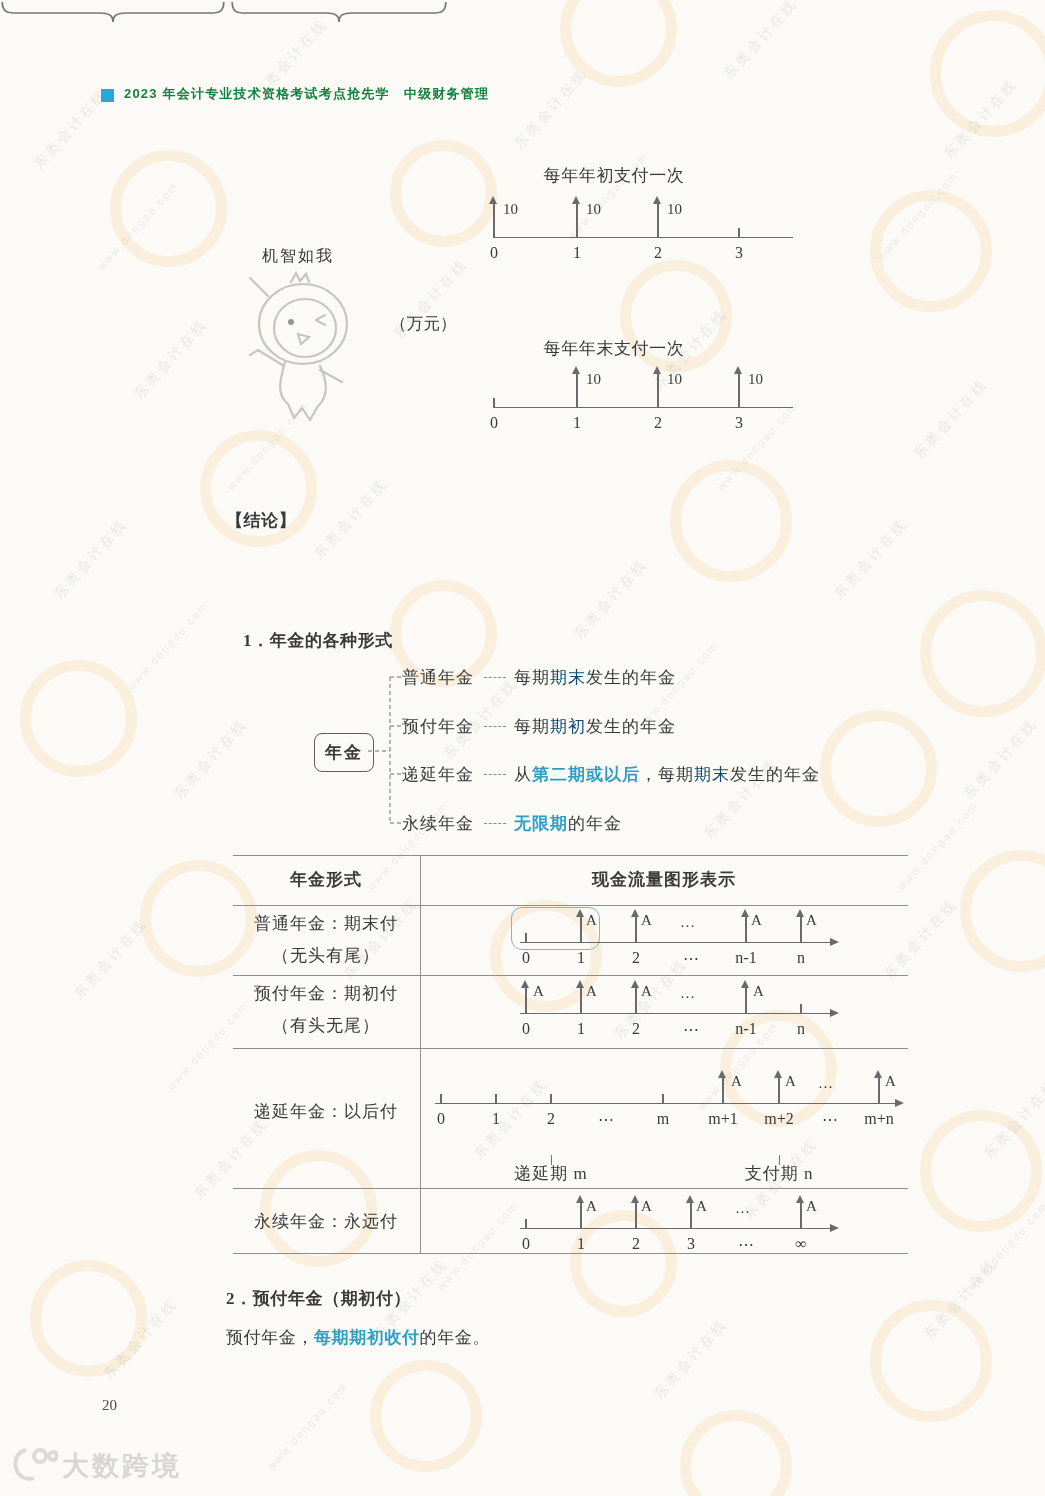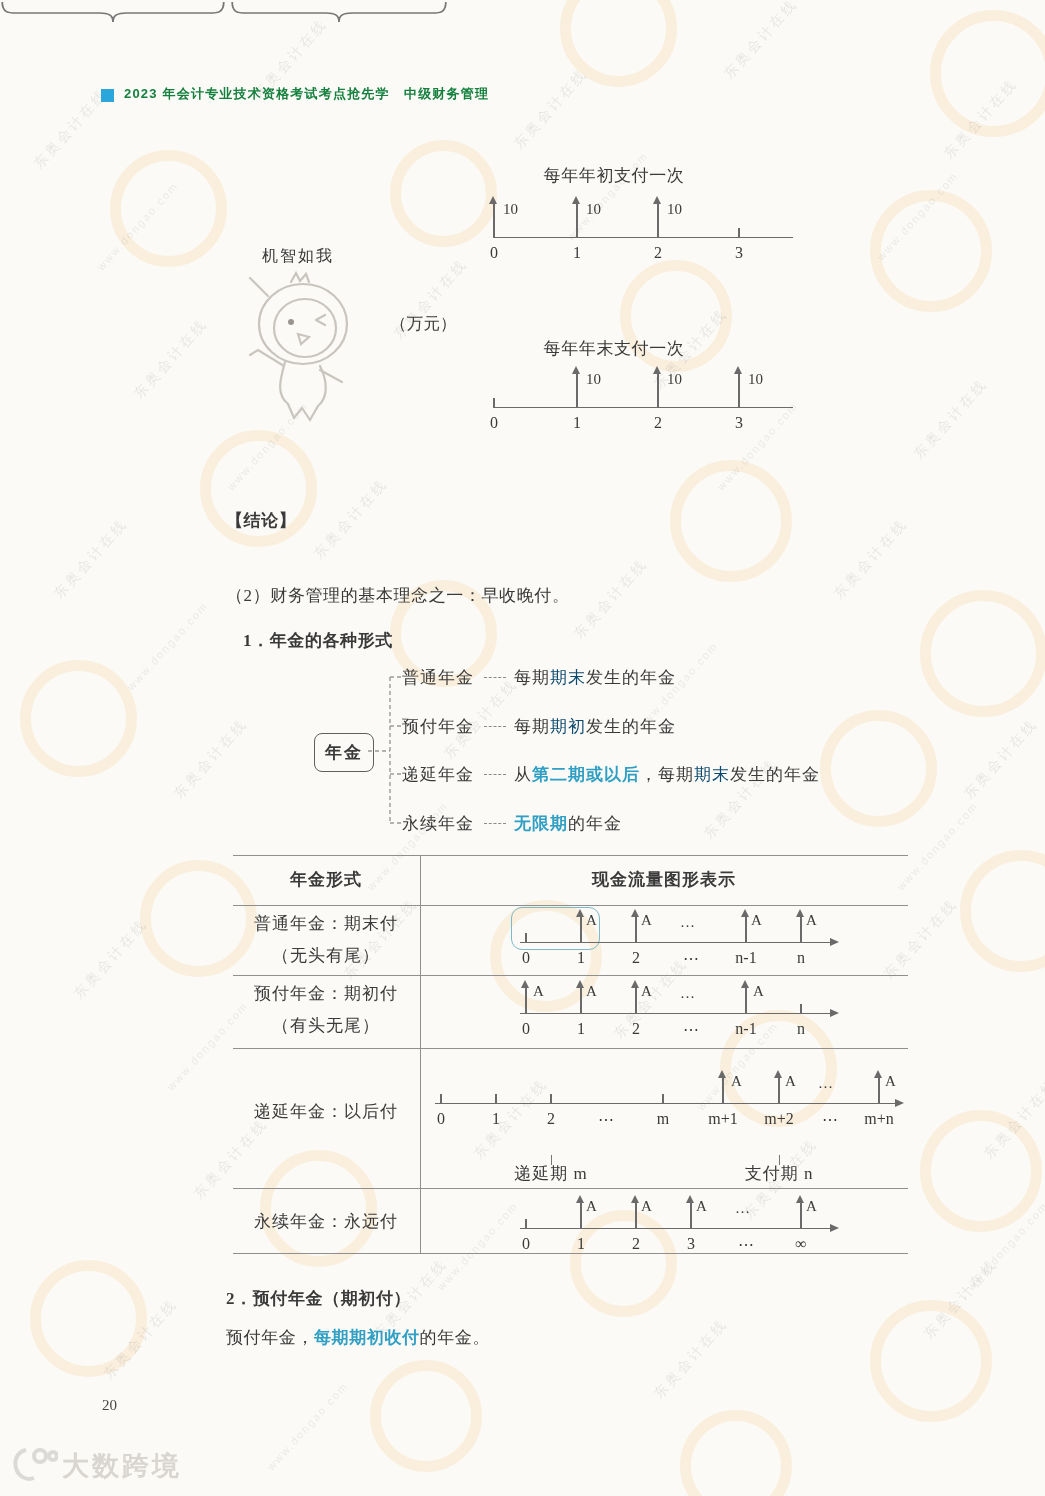--- a/index.html
+++ b/index.html
@@ -180,21 +180,20 @@
   <span class="alab" style="left:748px;top:371px;">10</span>
   <span class="num" style="left:494px;top:414px;">0</span>
   <span class="num" style="left:577px;top:414px;">1</span>
   <span class="num" style="left:658px;top:414px;">2</span>
   <span class="num" style="left:739px;top:414px;">3</span>
 
   
 
   
   <div class="abs t17 bold" style="left:226px;top:509px;">【结论】</div>
-  <div class="abs t17" style="left:226px;top:584px;">（2）财务管理的基本理念之一：早收晚付。</div>
 
   
   <div class="abs t17" style="left:243px;top:629px;font-weight:600;">1．年金的各种形式</div>
 
   
   <svg class="abs" style="left:360px;top:655px;" width="50" height="185" viewBox="0 0 50 185">
     <g stroke="#9a9a9a" stroke-width="1.4" fill="none" stroke-dasharray="4 3">
       <path d="M8,96 H30"></path>
       <path d="M30,22 V168"></path>
       <path d="M30,22 H42"></path>

